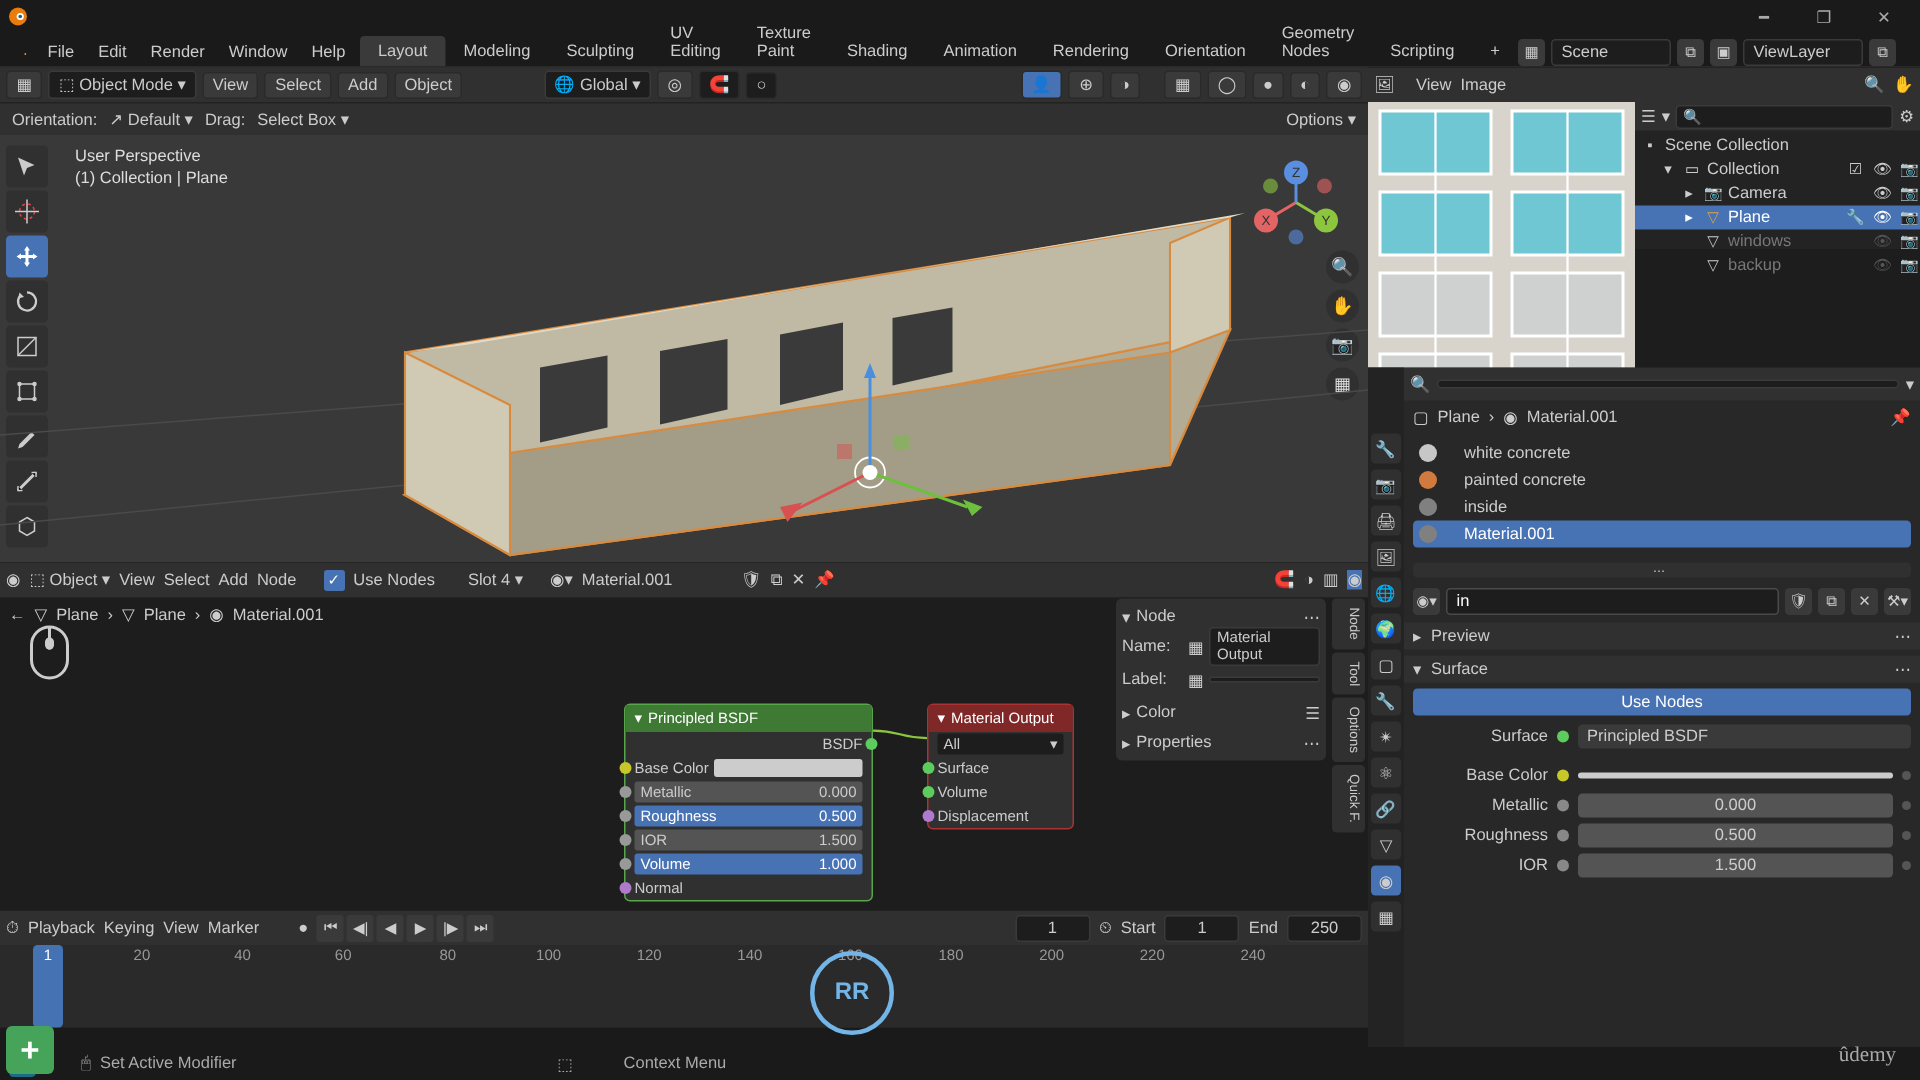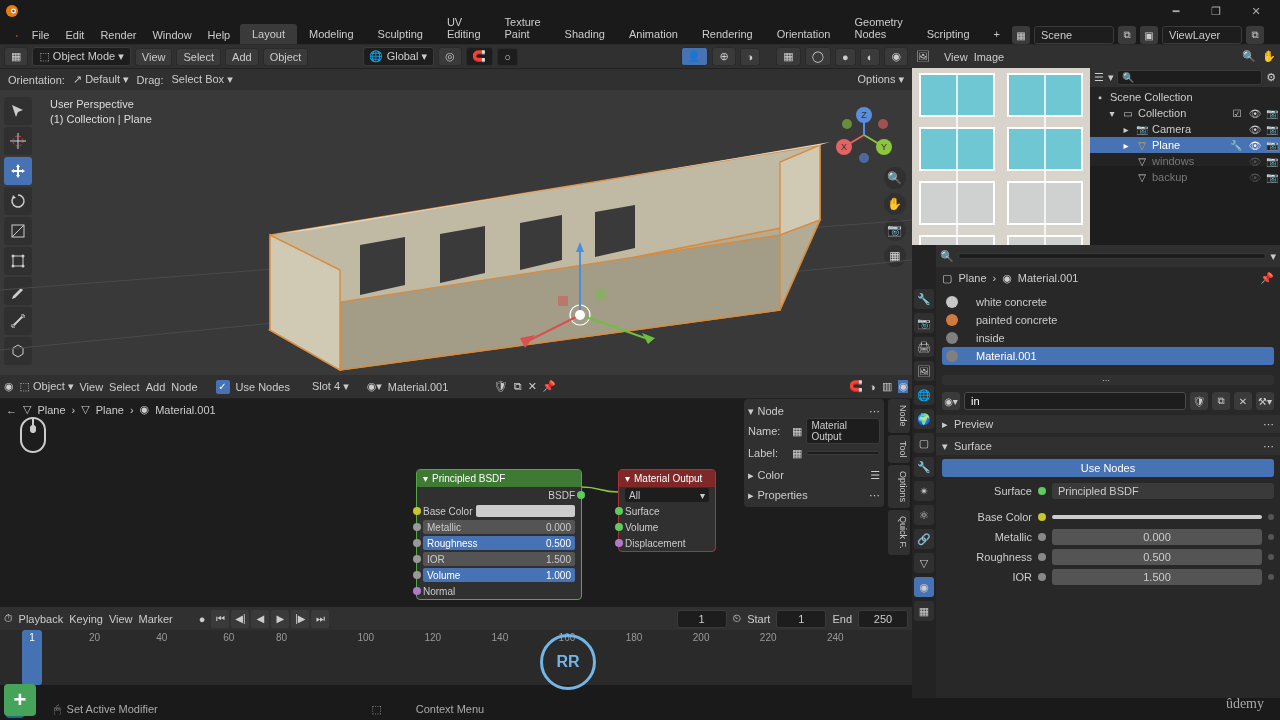--- a/index.html
+++ b/index.html
@@ -628,21 +628,21 @@
       <span>Start</span>
       <span class="numfield">1</span>
       <span>End</span>
       <span class="numfield">250</span>
     </div>
     <div class="ruler">
       <div class="cursor-frame" style="left:22px">1</div>
     <span class="mark" style="left: 89.0769px;">20</span>
         <span class="mark" style="left: 156.154px;">40</span>
         <span class="mark" style="left: 223.231px;">60</span>
-        <span class="mark" style="left: 276px;">80</span>
+        <span class="mark" style="left: 293px;">80</span>
         <span class="mark" style="left: 357.385px;">100</span>
         <span class="mark" style="left: 424.462px;">120</span>
         <span class="mark" style="left: 491.538px;">140</span>
         <span class="mark" style="left: 558.615px;">160</span>
         <span class="mark" style="left: 625.692px;">180</span>
         <span class="mark" style="left: 692.769px;">200</span>
         <span class="mark" style="left: 759.846px;">220</span>
         <span class="mark" style="left: 826.923px;">240</span>
       </div>
   </div>

